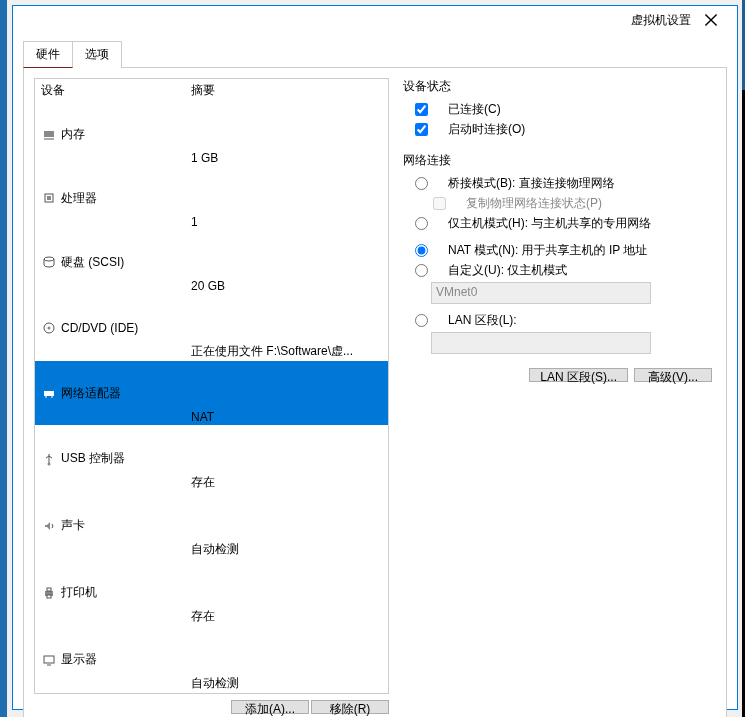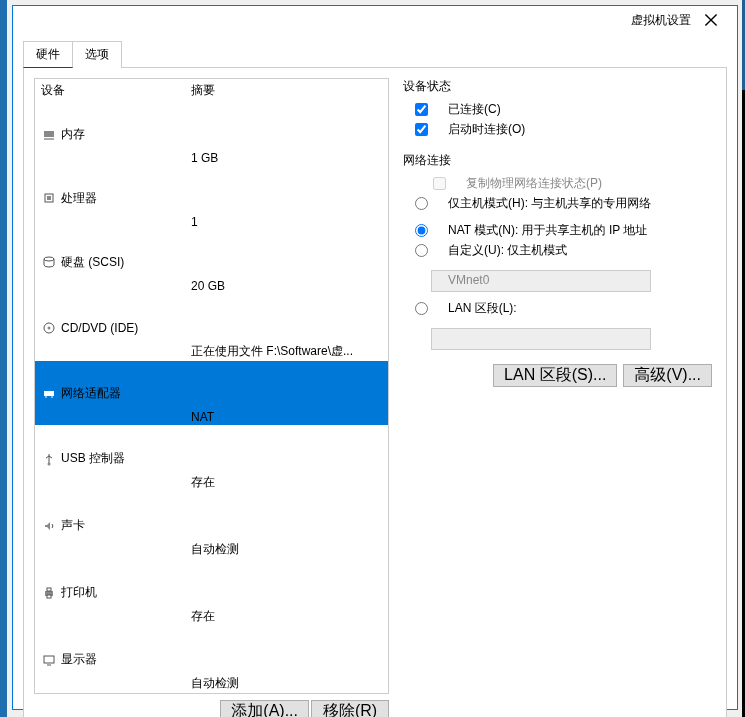--- a/index.html
+++ b/index.html
@@ -17,29 +17,29 @@
 .device-list { flex: 1; border: 1px solid #ccc; position: relative; }
 .device-header { display: flex; padding: 3px 6px; font-weight: normal; }
 .col-device { width: 150px; }
 .col-summary { flex: 1; }
 .device-row { display: flex; padding: 1px 6px; align-items: center; cursor: pointer; }
 .device-row.selected { background: #0078d7; color: #000000; }
 .device-row .icon { width: 16px; height: 16px; margin-right: 4px; display: inline-flex; align-items: center; justify-content: center; }
 .device-row .label { width: 130px; }
 .device-row .summary { flex: 1; white-space: nowrap; overflow: hidden; text-overflow: ellipsis; margin-top: 48px; }
 .left-buttons { display: flex; justify-content: flex-end; gap: 2px; margin-top: 6px; }
-.btn { min-width: 78px; height: 23px; border: 1px solid #adadad; background: #e1e1e1; cursor: pointer; font-size: 16px; padding: 0 10px; }
+.btn { min-width: 78px; height: 14px; border: 1px solid #adadad; background: #e1e1e1; cursor: pointer; font-size: 12px; padding: 0 10px; }
 .btn.default { border: 1px solid #0078d7; }
 .right-panel { flex: 1; padding: 0 4px; }
 .group-label { font-size: 12px; margin-bottom: 6px; }
 .group { margin-bottom: 14px; }
 .checkbox-row, .radio-row { display: flex; align-items: center; margin: 3px 0 3px 12px; gap: 20px; }
 .checkbox-row input, .radio-row input { margin: 0; }
 .radio-sub { margin-left: 30px; color: #888; }
-.select { width: 220px; height: 22px; margin: 11px 0 8px 28px; border: 1px solid #ccc; background: #eee; padding: 2px 16px; color: #888; }
+.select { width: 220px; height: 22px; margin: 3px 0 8px 28px; border: 1px solid #ccc; background: #eee; padding: 2px 4px; color: #888; }
 .right-buttons { display: flex; justify-content: flex-end; gap: 6px; margin-top: 8px; }
 .footer { display: flex; justify-content: flex-end; gap: 8px; padding: 10px 4px 0 0; }
 .edge { position: absolute; background: #1f6fb0; }
 .edge.left { left: 0; top: 0; width: 7px; height: 100%; }
 .edge.right { right: 0; top: 0; width: 3px; height: 100%; background: #000; }
 .edge.trcap { right:0; top:0; width:3px; height:90px; background:#205f95; }
 svg { width: 14px; height: 14px; }
 </style>
 </head>
 <body>
@@ -175,20 +175,24 @@
             <input type="checkbox" checked="" style="">
             <span>已连接(C)</span>
           </div>
           <div class="checkbox-row">
             <input type="checkbox" checked="" style="">
             <span>启动时连接(O)</span>
           </div>
         </div>
         <div class="group">
           <div class="group-label">网络连接</div>
+          <div class="radio-row">
+            <input type="radio" name="nc" style="">
+            <span>桥接模式(B): 直接连接物理网络</span>
+          </div>
           <div class="checkbox-row radio-sub">
             <input type="checkbox" disabled="" style="">
             <span>复制物理网络连接状态(P)</span>
           </div>
           <div class="radio-row">
             <input type="radio" name="nc" style="">
             <span>仅主机模式(H): 与主机共享的专用网络</span>
           </div>
           <div class="radio-row" style="margin-top:10px;">
             <input type="radio" name="nc" checked="" style="">

